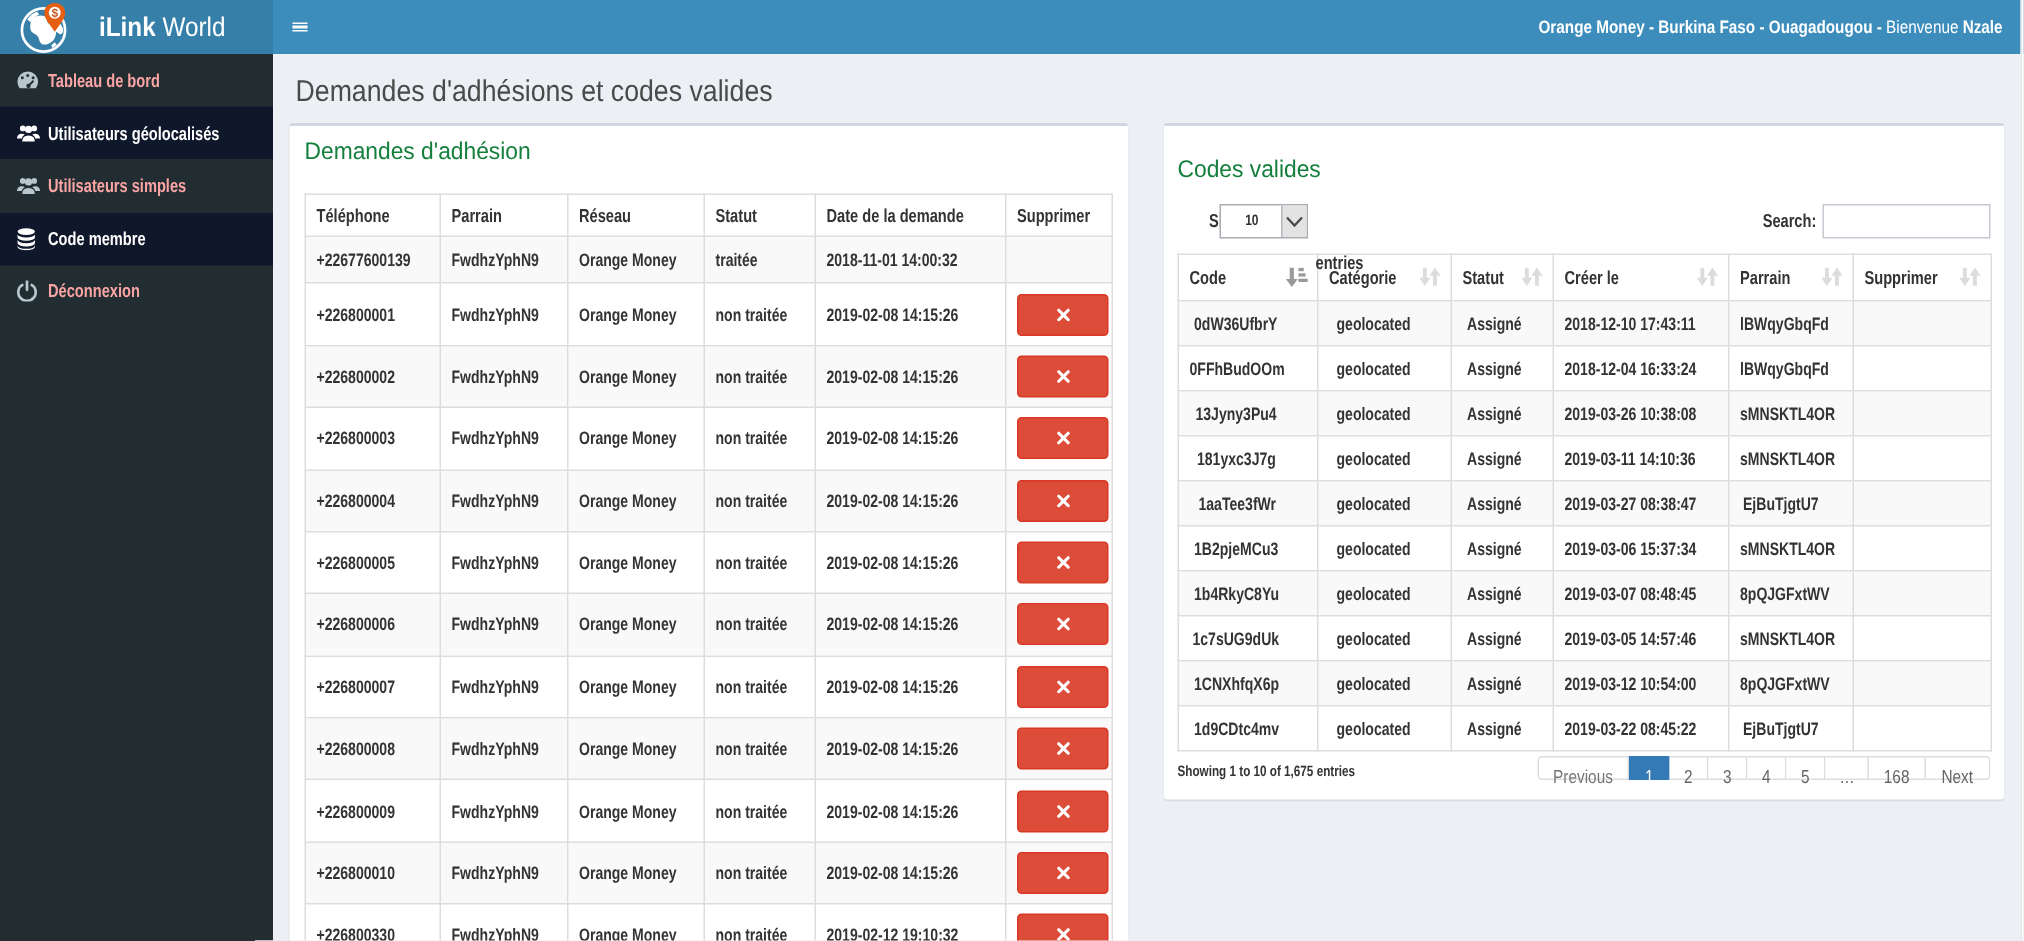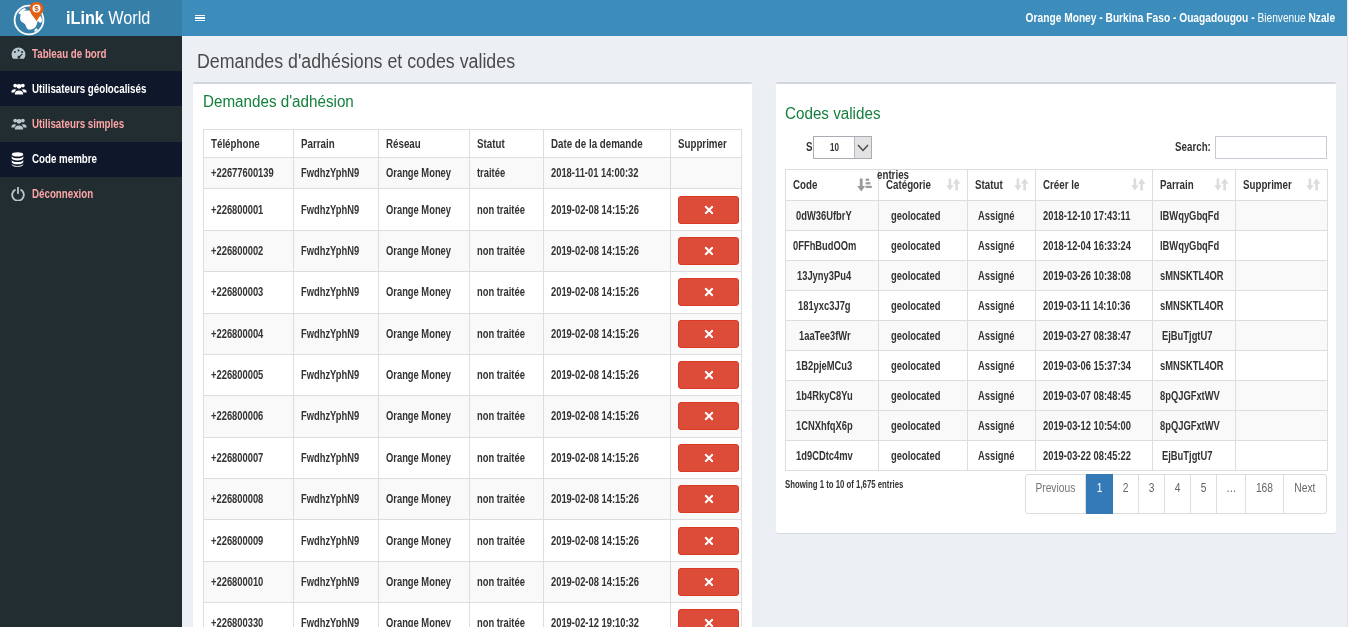--- a/index.html
+++ b/index.html
@@ -48,21 +48,21 @@
 .sel .val .t { transform:scaleX(0.8); transform-origin:50% 50%; }
 .sel .arr { position:absolute; right:0; top:0; width:17px; height:21px; background:#e3e3e3; border-left:1px solid #b5b8bf; }
 .sel .arr svg { position:absolute; left:2px; top:7px; }
 .entries { position:absolute; left:92px; line-height:23px;margin-top:28px; }
 .search-lbl { position:absolute; right:116px; line-height:23px; }
 .search-lbl .t { transform-origin:100% 50%; }
 .search-in { position:absolute; right:0; top:0; width:112px; height:23px; border:1px solid #c6cad2; background:#fff; }
 .tfoot { position:relative; margin-top:3px; height:28px; }
 .info { position:absolute; left:0; top:5px; font-weight:700; font-size:10px; }
 .pager { position:absolute; right:0; top:0; height:28px; display:flex; }
-.pager > span { display:block; height:40px; line-height:26px; text-align:center; background:#fff; border:1px solid #ddd; border-left:none; color:#666; font-size:12.5px; }
+.pager > span { display:block; height:16px; line-height:26px; text-align:center; background:#fff; border:1px solid #ddd; border-left:none; color:#666; font-size:12.5px; }
 .pager > span .t { transform:scaleX(0.82); transform-origin:50% 50%; }
 .pager > span:first-child { border-left:1px solid #ddd; border-radius:3px 0 0 3px; color:#767676; }
 .pager > span:last-child { border-radius:0 3px 3px 0; }
 .pager > span.act { background:#337ab7; border-color:#337ab7; color:#fff; }
 .scrollstrip { position:absolute; right:0; top:0; width:2px; height:627px; background:#fbfbfb; border-left:1px solid #e6e6e6; }
 </style>
 </head>
 <body>
 <div id="page">
 <div class="navbar">
@@ -460,20 +460,28 @@
             <td></td>
           </tr>
 <tr class="odd">
             <td><span class="t">1b4RkyC8Yu</span></td>
             <td><span class="t">geolocated</span></td>
             <td><span class="t">Assigné</span></td>
             <td><span class="t">2019-03-07 08:48:45</span></td>
             <td><span class="t">8pQJGFxtWV</span></td>
             <td></td>
           </tr>
+<tr>
+            <td><span class="t">1c7sUG9dUk</span></td>
+            <td><span class="t">geolocated</span></td>
+            <td><span class="t">Assigné</span></td>
+            <td><span class="t">2019-03-05 14:57:46</span></td>
+            <td><span class="t">sMNSKTL4OR</span></td>
+            <td></td>
+          </tr>
 <tr class="odd">
             <td><span class="t">1CNXhfqX6p</span></td>
             <td><span class="t">geolocated</span></td>
             <td><span class="t">Assigné</span></td>
             <td><span class="t">2019-03-12 10:54:00</span></td>
             <td><span class="t">8pQJGFxtWV</span></td>
             <td></td>
           </tr>
 <tr>
             <td><span class="t">1d9CDtc4mv</span></td>

